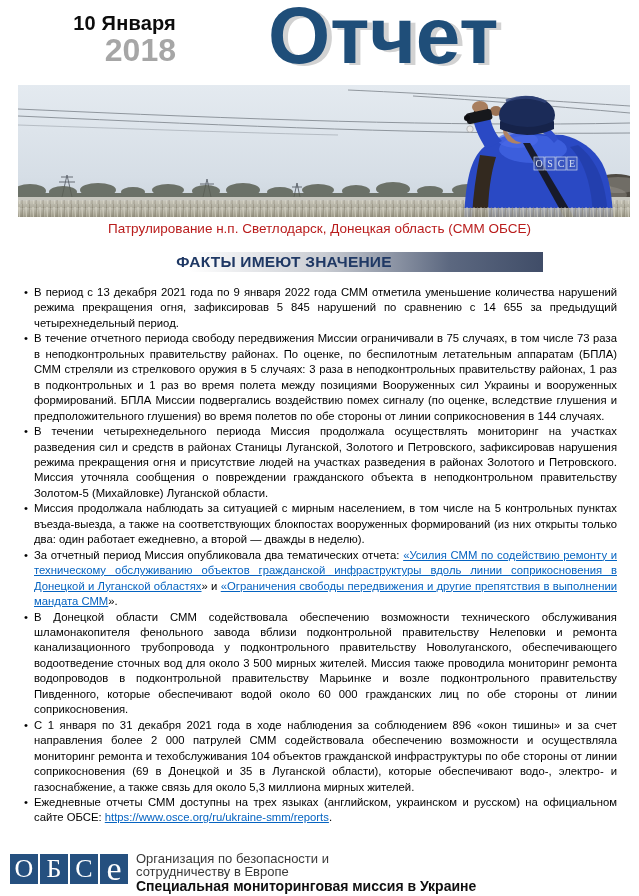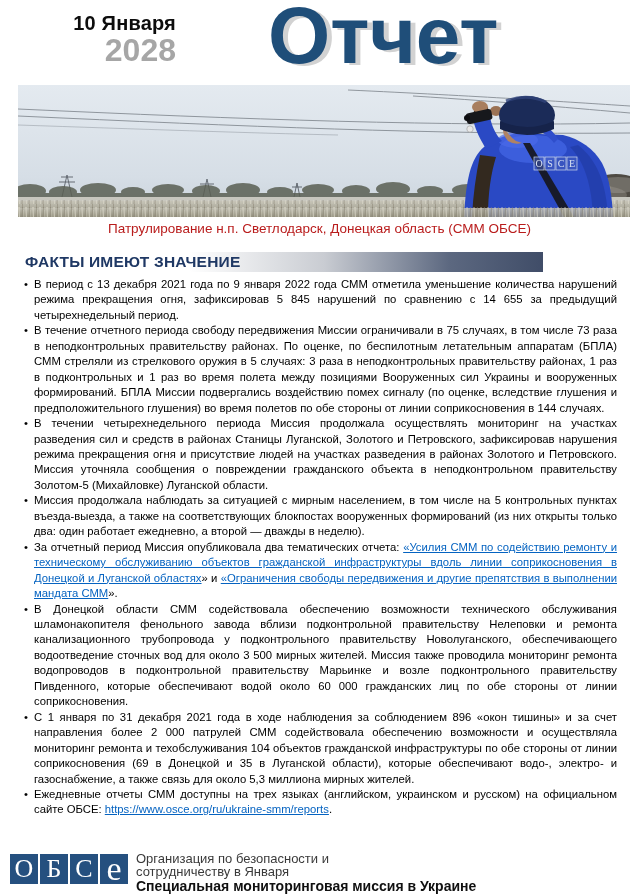--- a/index.html
+++ b/index.html
@@ -17,25 +17,25 @@
 
   
   .photo{position:absolute;top:85px;left:18px;width:612px;height:132px;margin:0;overflow:hidden;}
   .photo svg{display:block;}
 
   .caption{position:absolute;top:221px;left:0;width:639px;text-align:center;
            font-size:13.5px;color:#b91c1c;}
 
   
   .section-bar{position:absolute;top:252px;left:22px;right:0;height:20px;display:flex;align-items:center;
-    background:linear-gradient(to right,#ffffff 0%,#ffffff 32%,#c9ccd2 58%,#5c6880 82%,#404d68 100%);}
+    background:linear-gradient(to right,#ffffff 0%,#ffffff 32%,#c9ccd2 58%,#5c6880 82%,#404d68 100%);justify-content:center;}
   .section-title{font-size:15.5px;font-weight:bold;color:#1F3864;padding-left:3px;letter-spacing:0.2px;white-space:nowrap;}
 
   
-  .facts{position:absolute;top:277px;left:25px;width:592px;margin:0;padding:0;list-style:none;}
+  .facts{position:absolute;top:285px;left:25px;width:592px;margin:0;padding:0;list-style:none;}
   .facts li{position:relative;padding-left:9px;text-align:justify;
             font-size:11.3px;line-height:15.45px;color:#000;}
   .facts li::before{content:"\2022";position:absolute;left:-1px;top:0;}
   .lnk{color:#0563C1;text-decoration:underline;cursor:pointer;}
 
   
   .footer{position:absolute;left:10px;bottom:3px;display:flex;align-items:flex-start;}
   .logo{display:flex;gap:2px;margin-top:4px;}
   .logo-box{width:28px;height:30px;background:#25507F;color:#ffffff;
             font-family:"Liberation Serif","DejaVu Serif",serif;
@@ -45,21 +45,21 @@
   .org-mission{font-size:14px;font-weight:bold;color:#101010;line-height:14px;margin-top:1px;}
 </style>
 </head>
 <body>
 
 <div class="page">
 
   <header class="masthead">
     <div class="date-block">
       <div class="date-dm">10 Января</div>
-      <div class="date-year">2028</div>
+      <div class="date-year">2018</div>
     </div>
     <h1 class="title">Отчет</h1>
   </header>
 
   <figure class="photo">
     <svg viewBox="0 0 612 132" width="612" height="132" preserveAspectRatio="none">
       <defs>
         <linearGradient id="sky" x1="0" y1="0" x2="0" y2="1">
           <stop offset="0" stop-color="#e4eaf0"></stop>
           <stop offset="0.7" stop-color="#d6dee6"></stop>
@@ -179,18 +179,18 @@
 
   <footer class="footer">
     <div class="logo">
         <div class="logo-box" style="font-size: 26px;">О</div>
         <div class="logo-box" style="font-size: 26px;">Б</div>
         <div class="logo-box" style="font-size: 26px;">С</div>
         <div class="logo-box" style="font-size: 34px;">е</div>
       </div>
     <div class="org">
       <div class="org-line">Организация по безопасности и</div>
-      <div class="org-line">сотрудничеству в Января</div>
+      <div class="org-line">сотрудничеству в Европе</div>
       <div class="org-mission">Специальная мониторинговая миссия в Украине</div>
     </div>
   </footer>
 
 </div>
 
 </body></html>

